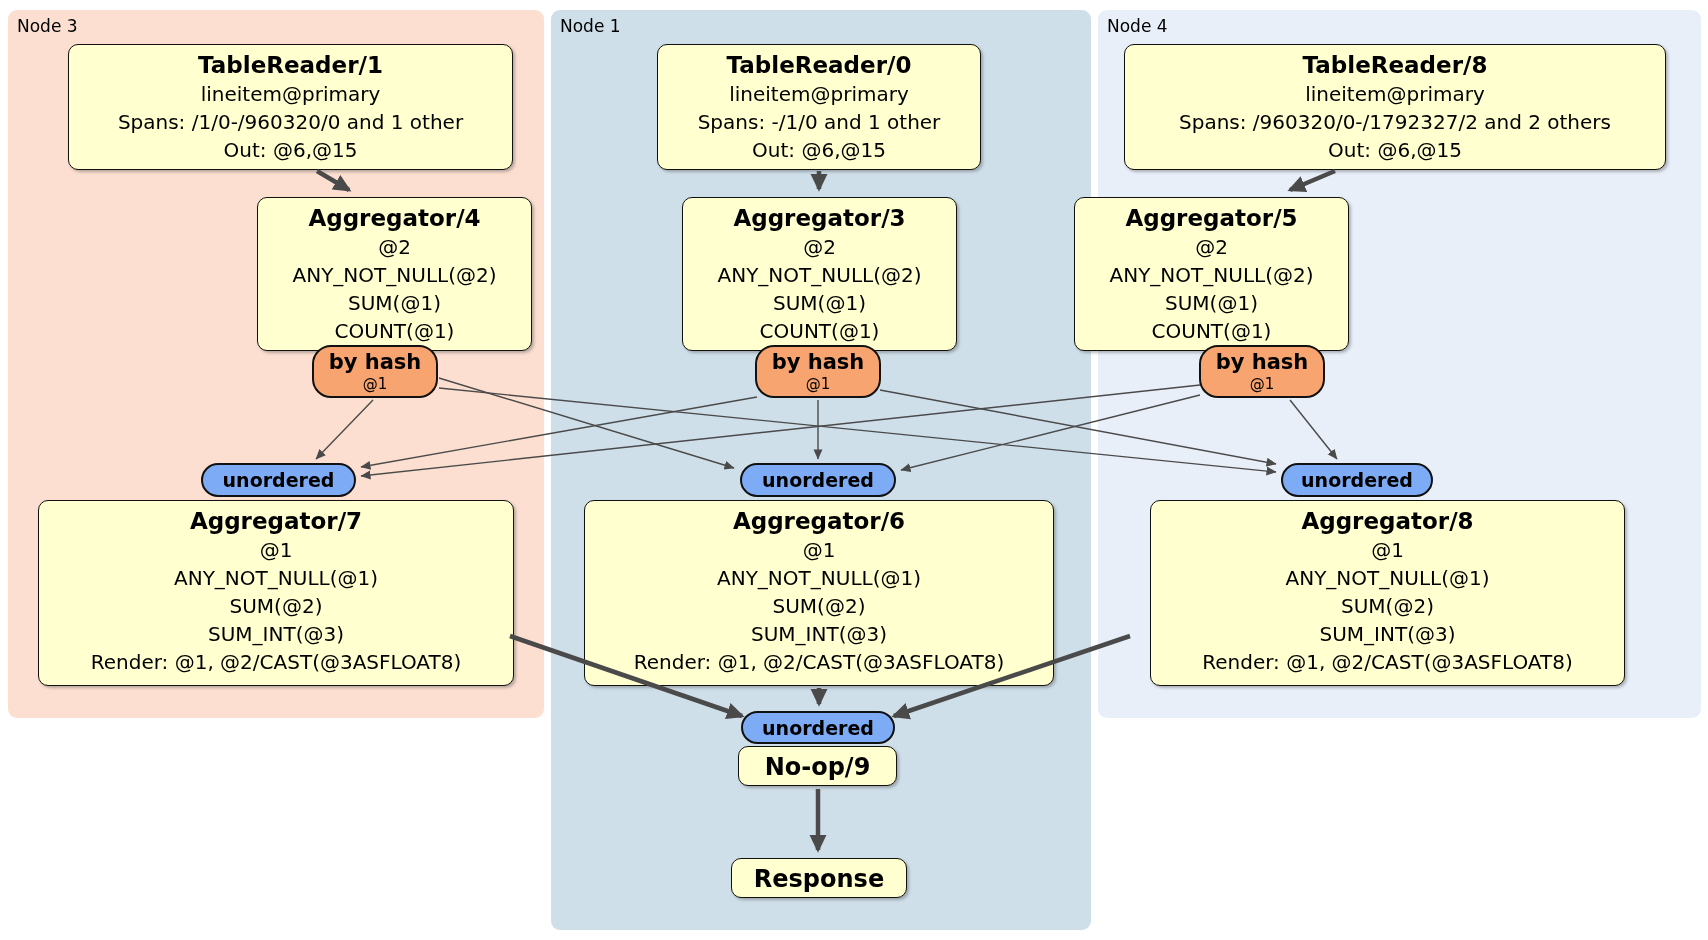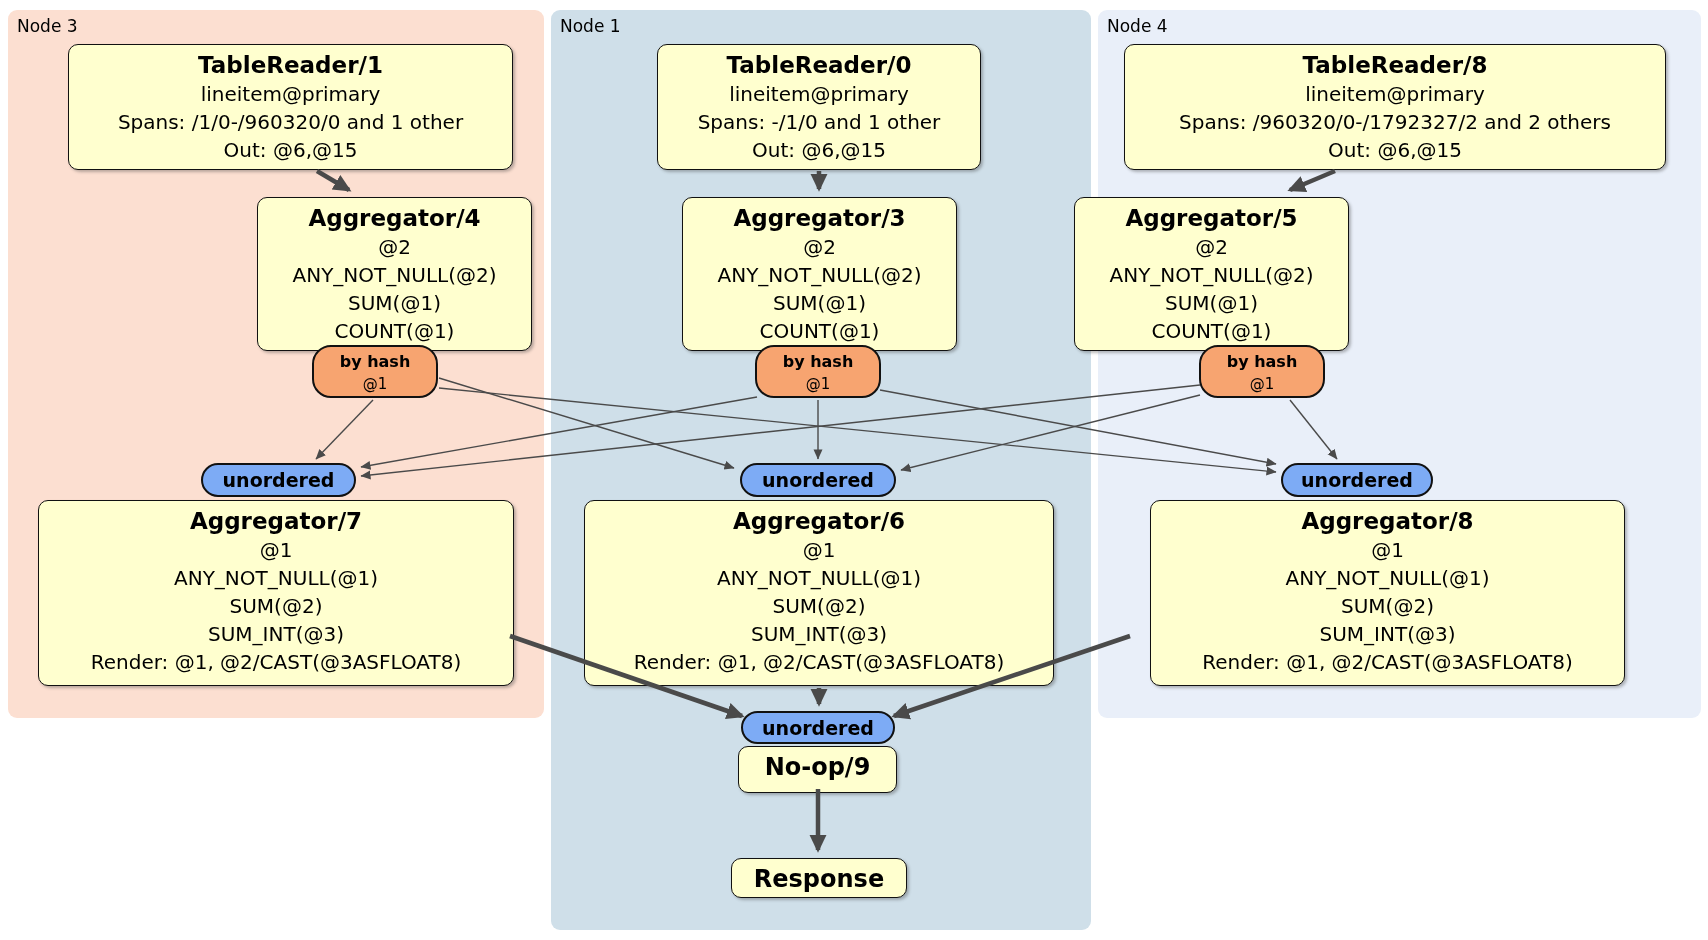--- a/index.html
+++ b/index.html
@@ -50,38 +50,38 @@
   #box-tr-n2 { left: 1124px; top: 44px;  width: 542px; height: 126px; }
 
   #box-aggtop-n3 { left: 237px;  top: 197px; width: 275px; height: 154px; margin-left: 20px; }
   #box-aggtop-n1 { left: 682px;  top: 197px; width: 275px; height: 154px; }
   #box-aggtop-n2 { left: 1074px; top: 197px; width: 275px; height: 154px; }
 
   #box-aggbot-n3 { left: 38px;   top: 500px; width: 476px; height: 186px; }
   #box-aggbot-n1 { left: 584px;  top: 500px; width: 470px; height: 186px; }
   #box-aggbot-n2 { left: 1126px; top: 500px; width: 475px; height: 186px; margin-left: 24px; }
 
-  #box-noop     { left: 738px; top: 746px; width: 159px; height: 47px; }
+  #box-noop     { left: 738px; top: 746px; width: 159px; height: 40px; }
   #box-response { left: 731px; top: 858px; width: 176px; height: 40px; }
   #box-noop .title, #box-response .title { font-size: 24px; line-height: 30px; }
 
   
   .pill {
     position: absolute;
     z-index: 3;
     border: 2px solid #111;
     text-align: center;
     color: #000;
   }
   .router-pill {
     background: #f7a470;
     border-radius: 19px;
     padding-top: 3px;
   }
-  .router-pill .pill-title { font-weight: bold; font-size: 16px; line-height: 24px; }
+  .router-pill .pill-title { font-weight: bold; font-size: 21px; line-height: 24px; }
   .router-pill .pill-sub   { font-size: 15px; line-height: 20px; }
 
   .sync-pill {
     background: #7dabf5;
     border-radius: 17px;
     font-weight: bold;
     font-size: 19px;
     line-height: 30px;
   }
 

